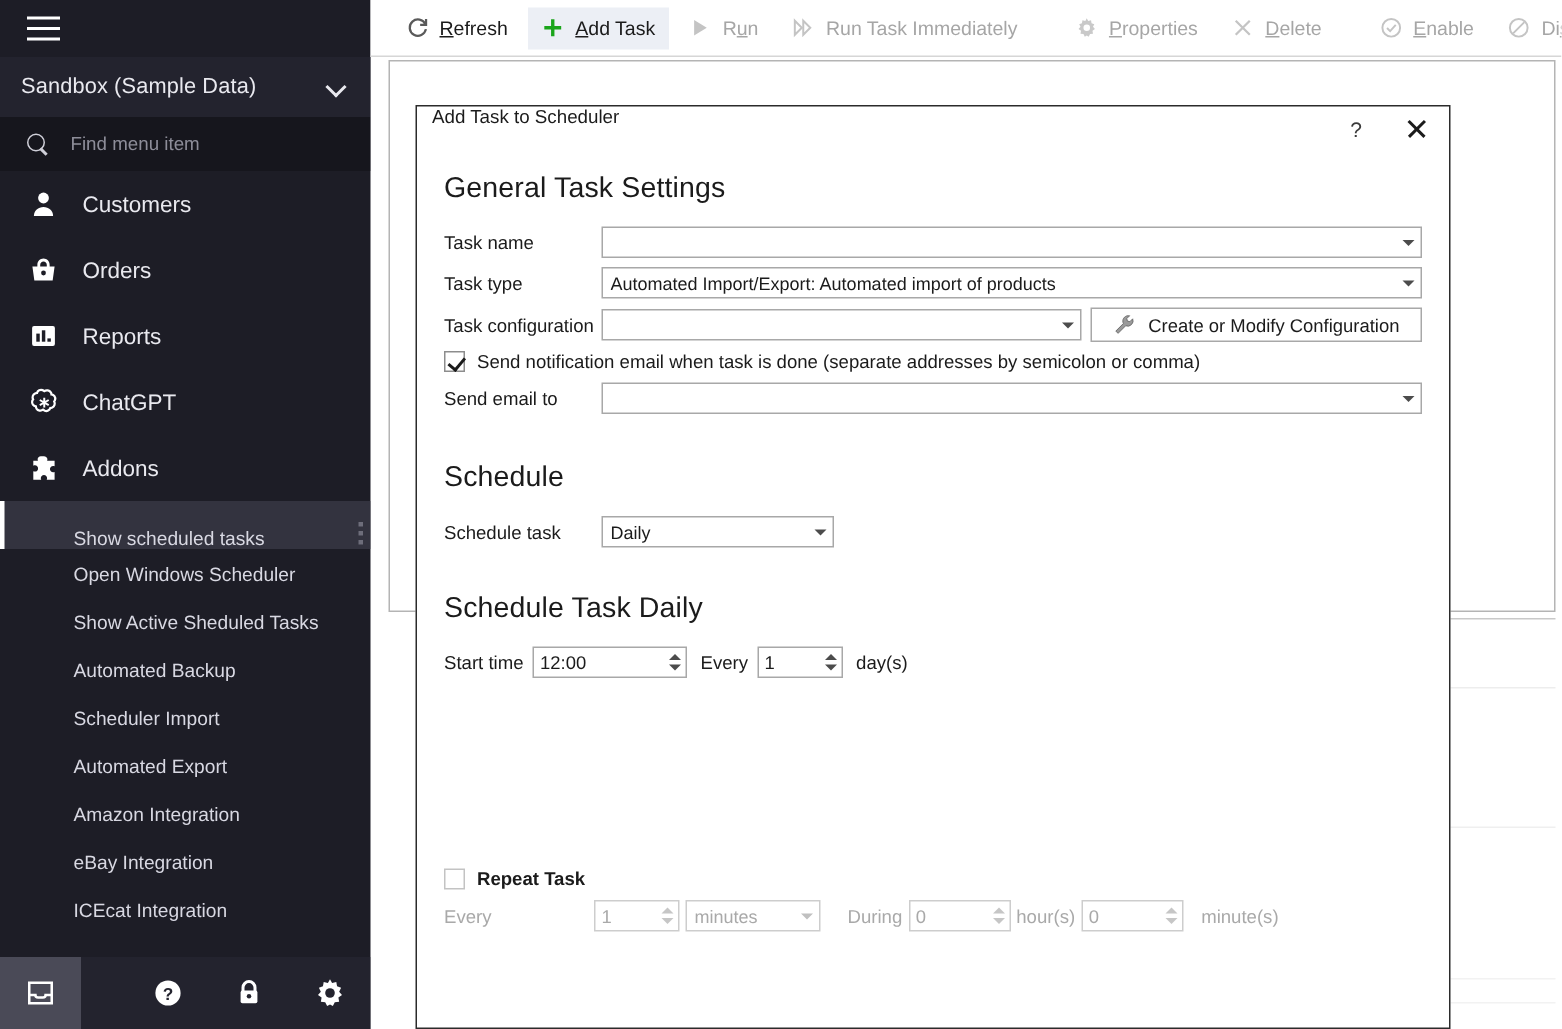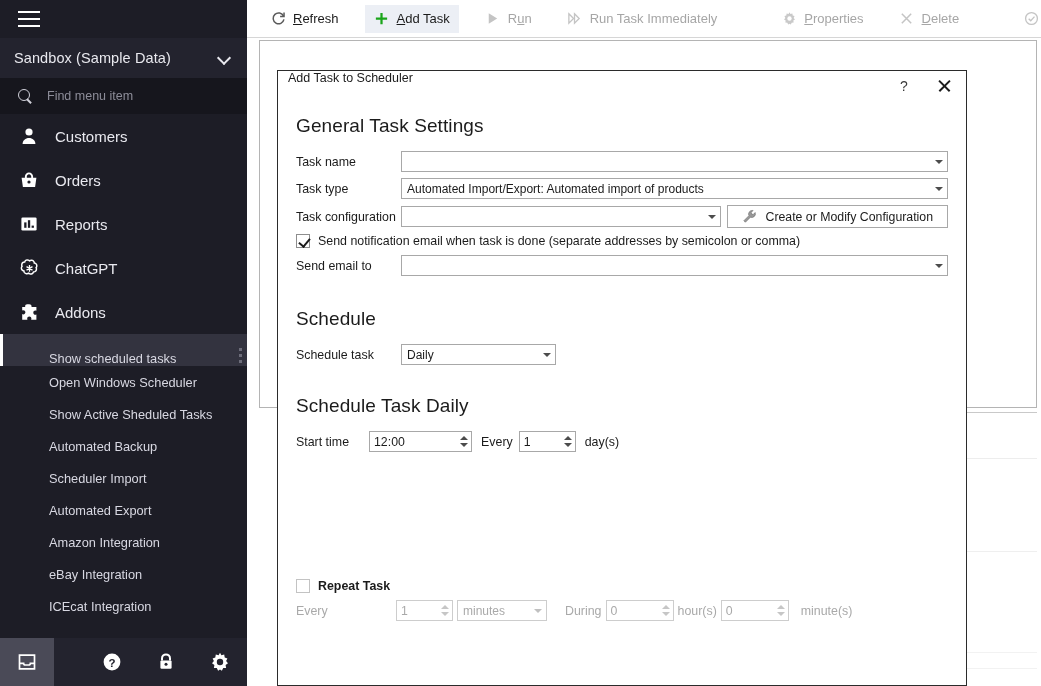--- a/index.html
+++ b/index.html
@@ -109,21 +109,21 @@
   .sb-spacer { flex: 1 0 auto; }
 
   
   #toolbar {
     position: absolute; left: 247px; top: 0;
     width: 794px; height: 38px;
     background: #ffffff;
     border-bottom: 1px solid #d6d6d6;
     display: flex; align-items: center;
     padding-left: 14px;
-    gap: 17px;
+    gap: 4px;
   }
   .tb-item {
     display: flex; align-items: center; gap: 7px;
     height: 28px; padding: 0 9px;
     font-size: 13px; color: #1b1b1b; white-space: nowrap; cursor: pointer;
   }
   .tb-item.active { background: #eceff5; }
   .tb-item.disabled { color: #a6a6a6; cursor: default; }
   .tb-item u { text-decoration: underline; }
   .tb-sep { width: 1px; height: 22px; background: #d2d2d2; margin: 0 6px; }
@@ -553,21 +553,21 @@
         <span class="flabel">Schedule task</span>
         <div class="combo" style="width:155px;">
           <span class="cval">Daily</span>
           <span class="carrow"></span>
         </div>
       </div>
 
       <h2 class="sec" style="margin-top:30px;">Schedule Task Daily</h2>
 
       <div class="frow">
-        <span class="inline-lbl" style="margin-right:20px;">Start time</span>
+        <span class="inline-lbl" style="margin-right:6px;">Start time</span>
         <div class="spin" style="width:103px;">
           <span class="sval">12:00</span>
           <span class="sbtns">
               <i class="up"></i>
               <i class="down"></i>
             </span>
         </div>
         <span class="inline-lbl" style="margin:0 6px 0 9px;">Every</span>
         <div class="spin" style="width:57px;">
           <span class="sval">1</span>

